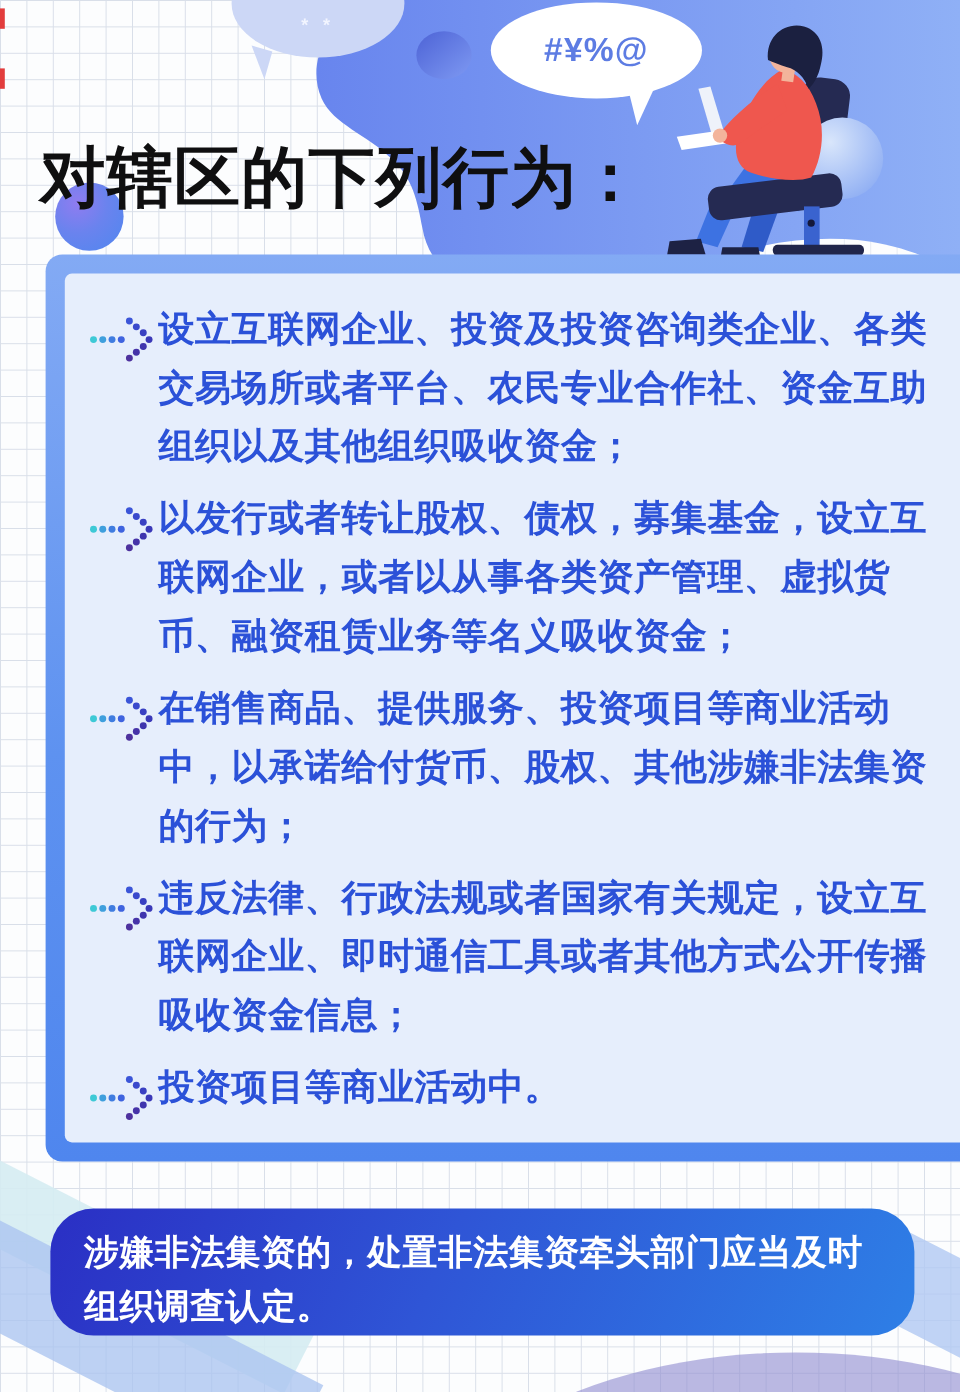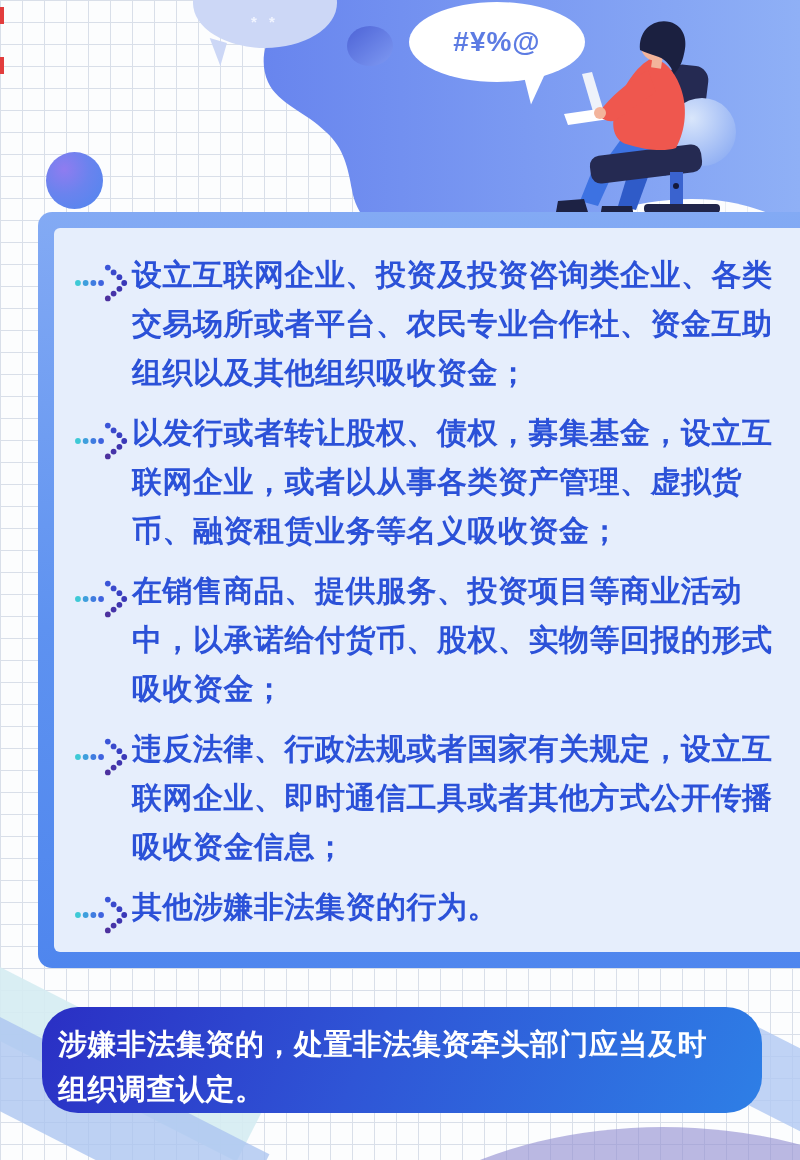--- a/index.html
+++ b/index.html
@@ -63,21 +63,21 @@
   }
   .list-item { display:flex; margin-bottom:11px; }
   .item-icon { flex:0 0 58px; padding-top:6px; }
   .item-text {
     flex:1; font-size:30px; line-height:49px; color:#2b51d8; font-weight:700;
     letter-spacing:0.5px;
   }
   
   .footer-box {
     position:absolute; left:42px; top:1007px; width:720px; height:106px; z-index:2;
-    border-radius:36px; padding:15px 30px 0 16px;
+    border-radius:36px; padding:15px 30px 0 28px;
     background:linear-gradient(115deg,#2a2fc4 0%, #2f55d6 45%, #2e7fe6 100%);
     color:#ffffff; font-size:29px; line-height:45px; font-weight:700; letter-spacing:0.5px;
   }
   
   .deco-band { position:absolute; z-index:1; }
   .band1 { left:-70px; top:1022px; width:340px; height:66px; background:rgba(213,236,242,0.9); transform:rotate(27deg); }
   .band2 { left:-90px; top:1068px; width:360px; height:84px; background:rgba(170,196,240,0.78); transform:rotate(27deg); }
   .band3 { left:688px; top:1062px; width:260px; height:74px; background:rgba(176,200,242,0.8); transform:rotate(27deg); }
   .lavender-dome {
     position:absolute; left:338px; top:1127px; width:650px; height:380px; z-index:1;
@@ -159,20 +159,21 @@
              C134,120 136,96 128,76 C122,60 112,50 100,48 Z" fill="#ef574e"></path>
     <path d="M96,60 C82,68 64,82 52,96 L46,104 C50,110 58,113 64,110 C78,100 92,90 104,82 Z" fill="#ef574e"></path>
     <circle cx="48" cy="103" r="6" fill="#f3b49b"></circle>
 
     <rect x="100" y="44" width="10" height="14" fill="#f3b49b" transform="rotate(8 105 51)"></rect>
     <circle cx="104" cy="36" r="15" fill="#f3b49b"></circle>
     <path d="M88,40 C86,20 102,8 118,12 C132,16 136,30 132,44 C130,54 126,60 122,64
              C118,54 112,48 104,46 C98,44 92,42 88,40 Z" fill="#1b2040"></path>
   </svg>
 
+  <div class="page-title">对辖区的下列行为：</div>
 
   <div class="deco-band band1"></div>
   <div class="deco-band band2"></div>
   <div class="deco-band band3"></div>
   <div class="lavender-dome"></div>
 
   <div class="main-box">
     <div class="main-box-inner">
 
       <div class="list-item">
@@ -222,21 +223,21 @@
               <circle cx="28" cy="28" r="3" fill="#3f63df"></circle>
             <circle cx="35" cy="12" r="3" fill="#3b55d8"></circle>
               <circle cx="41" cy="17" r="3" fill="#3a49cc"></circle>
             <circle cx="47" cy="22" r="3" fill="#3940c2"></circle>
               <circle cx="52" cy="28" r="3" fill="#3a38b8"></circle>
             <circle cx="47" cy="34" r="3" fill="#3f35ae"></circle>
               <circle cx="41" cy="39" r="3" fill="#4633a8"></circle>
             <circle cx="35" cy="44" r="3" fill="#4d319e"></circle>
           </svg>
         </span>
-        <span class="item-text">在销售商品、提供服务、投资项目等商业活动中，以承诺给付货币、股权、实物等回报的形式吸收资金；</span>
+        <span class="item-text">在销售商品、提供服务、投资项目等商业活动中，以承诺给付货币、股权、其他涉嫌非法集资的行为；</span>
       </div>
 
       <div class="list-item">
         <span class="item-icon">
           <svg width="58" height="54" viewBox="0 0 60 56">
             <circle cx="4" cy="28" r="3" fill="#3ec9d6"></circle>
               <circle cx="12" cy="28" r="3" fill="#3f9fdd"></circle>
             <circle cx="20" cy="28" r="3" fill="#3f7ce0"></circle>
               <circle cx="28" cy="28" r="3" fill="#3f63df"></circle>
             <circle cx="35" cy="12" r="3" fill="#3b55d8"></circle>
@@ -260,21 +261,21 @@
               <circle cx="28" cy="28" r="3" fill="#3f63df"></circle>
             <circle cx="35" cy="12" r="3" fill="#3b55d8"></circle>
               <circle cx="41" cy="17" r="3" fill="#3a49cc"></circle>
             <circle cx="47" cy="22" r="3" fill="#3940c2"></circle>
               <circle cx="52" cy="28" r="3" fill="#3a38b8"></circle>
             <circle cx="47" cy="34" r="3" fill="#3f35ae"></circle>
               <circle cx="41" cy="39" r="3" fill="#4633a8"></circle>
             <circle cx="35" cy="44" r="3" fill="#4d319e"></circle>
           </svg>
         </span>
-        <span class="item-text">其他涉嫌非法集资的行为。</span>
+        <span class="item-text">投资项目等商业活动中。</span>
       </div>
 
     </div>
   </div>
 
   <div class="footer-box">
     <span>涉嫌非法集资的，处置非法集资牵头部门应当及时组织调查认定。</span>
   </div>
 
 </div>

